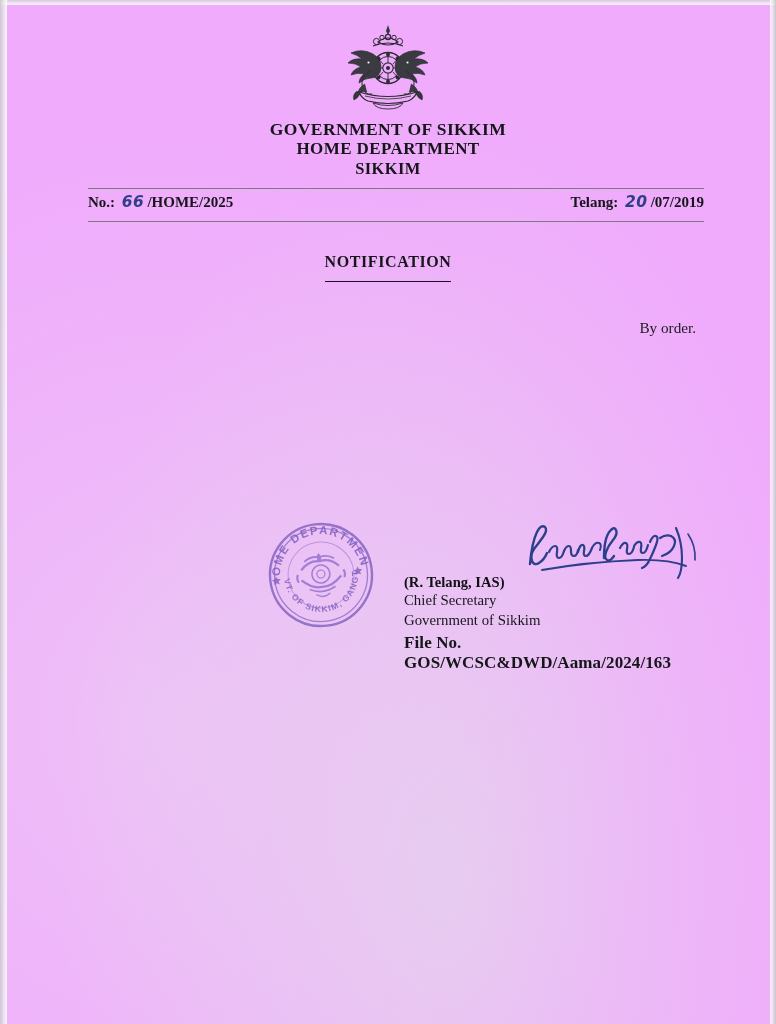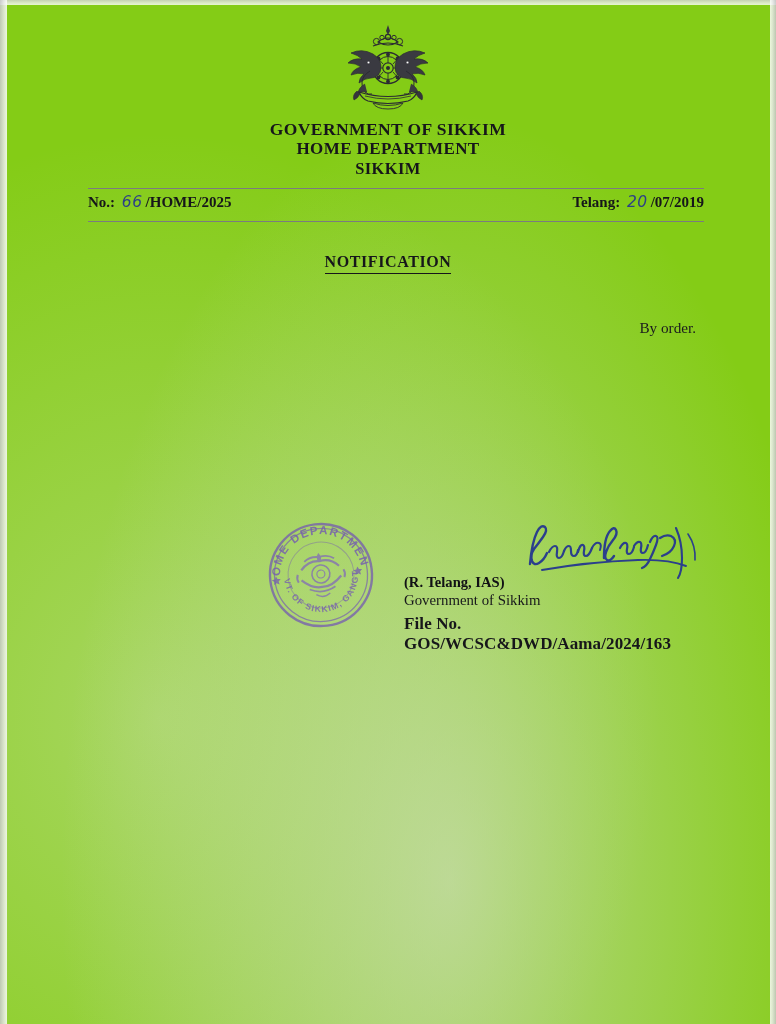--- a/index.html
+++ b/index.html
@@ -9,21 +9,21 @@
     background: #d8d8da;
   }
   body {
     font-family: "Liberation Serif", "DejaVu Serif", serif;
   }
   .page {
     position: relative;
     width: 776px;
     height: 1024px;
     margin: 0 auto;
-    background: #84cc16;
+    background: #f0abfc;
     overflow: hidden;
     box-sizing: border-box;
   }
   
   .scan-edge-left {
     position: absolute;
     left: 0; top: 0;
     width: 7px; height: 100%;
     background: linear-gradient(to right, #c9c9ce 0%, #e9e9ec 55%, #ffffff 100%);
     opacity: .85;
@@ -98,42 +98,42 @@
     left: 0; right: 0; top: 5px;
     display: flex;
     justify-content: space-between;
     align-items: baseline;
     font-weight: bold;
     font-size: 15px;
     color: #16161a;
   }
   .hand {
     font-family: "DejaVu Sans", sans-serif;
-    font-weight: 400;
+    font-weight: 700;
     font-style: italic;
     color: #2c3f87;
     font-size: 15.5px;
     padding: 0 3px;
     letter-spacing: .5px;
   }
 
   
   .notif-title {
     position: absolute;
     left: 0; right: 0;
     top: 253px;
     text-align: center;
     font-weight: bold;
     font-size: 16px;
     letter-spacing: .6px;
     color: #16161a;
   }
   .notif-title span {
     border-bottom: 1.6px solid #16161a;
-    padding-bottom: 3px;
+    padding-bottom: 11px;
   }
 
   
   .body-area {
     position: absolute;
     left: 95px;
     right: 80px;
     top: 299px;
   }
   p.para {
@@ -359,17 +359,18 @@
           <path d="M114 34 q3 -5 6 -4 q2 1 1 6 q-1 5 2 5 q3 0 5 -8" stroke-width="2.2"></path>
           <path d="M130 30 q3 -7 6 -6 q3 1 0 9 q-3 8 -6 14 q-3 7 -8 9" stroke-width="2.2"></path>
           <path d="M140 26 q6 -4 11 -2 q6 3 3 10 q-3 7 -12 10" stroke-width="2.2"></path>
           <path d="M22 58 q45 -8 96 -10 q30 -1 48 6" stroke-width="1.9"></path>
           <path d="M156 16 q6 14 6 30 q0 14 -4 20" stroke-width="2.1"></path>
           <path d="M168 22 q8 12 7 26" stroke-width="1.6"></path>
         </g>
       </svg>
     </div>
     <div class="signee">(R. Telang, IAS)</div>
+    <div class="designation">Chief Secretary</div>
     <div class="designation">Government of Sikkim</div>
     <div class="fileno">File No. GOS/WCSC&amp;DWD/Aama/2024/163</div>
   </div>
 
 </div>
 
 </body></html>

